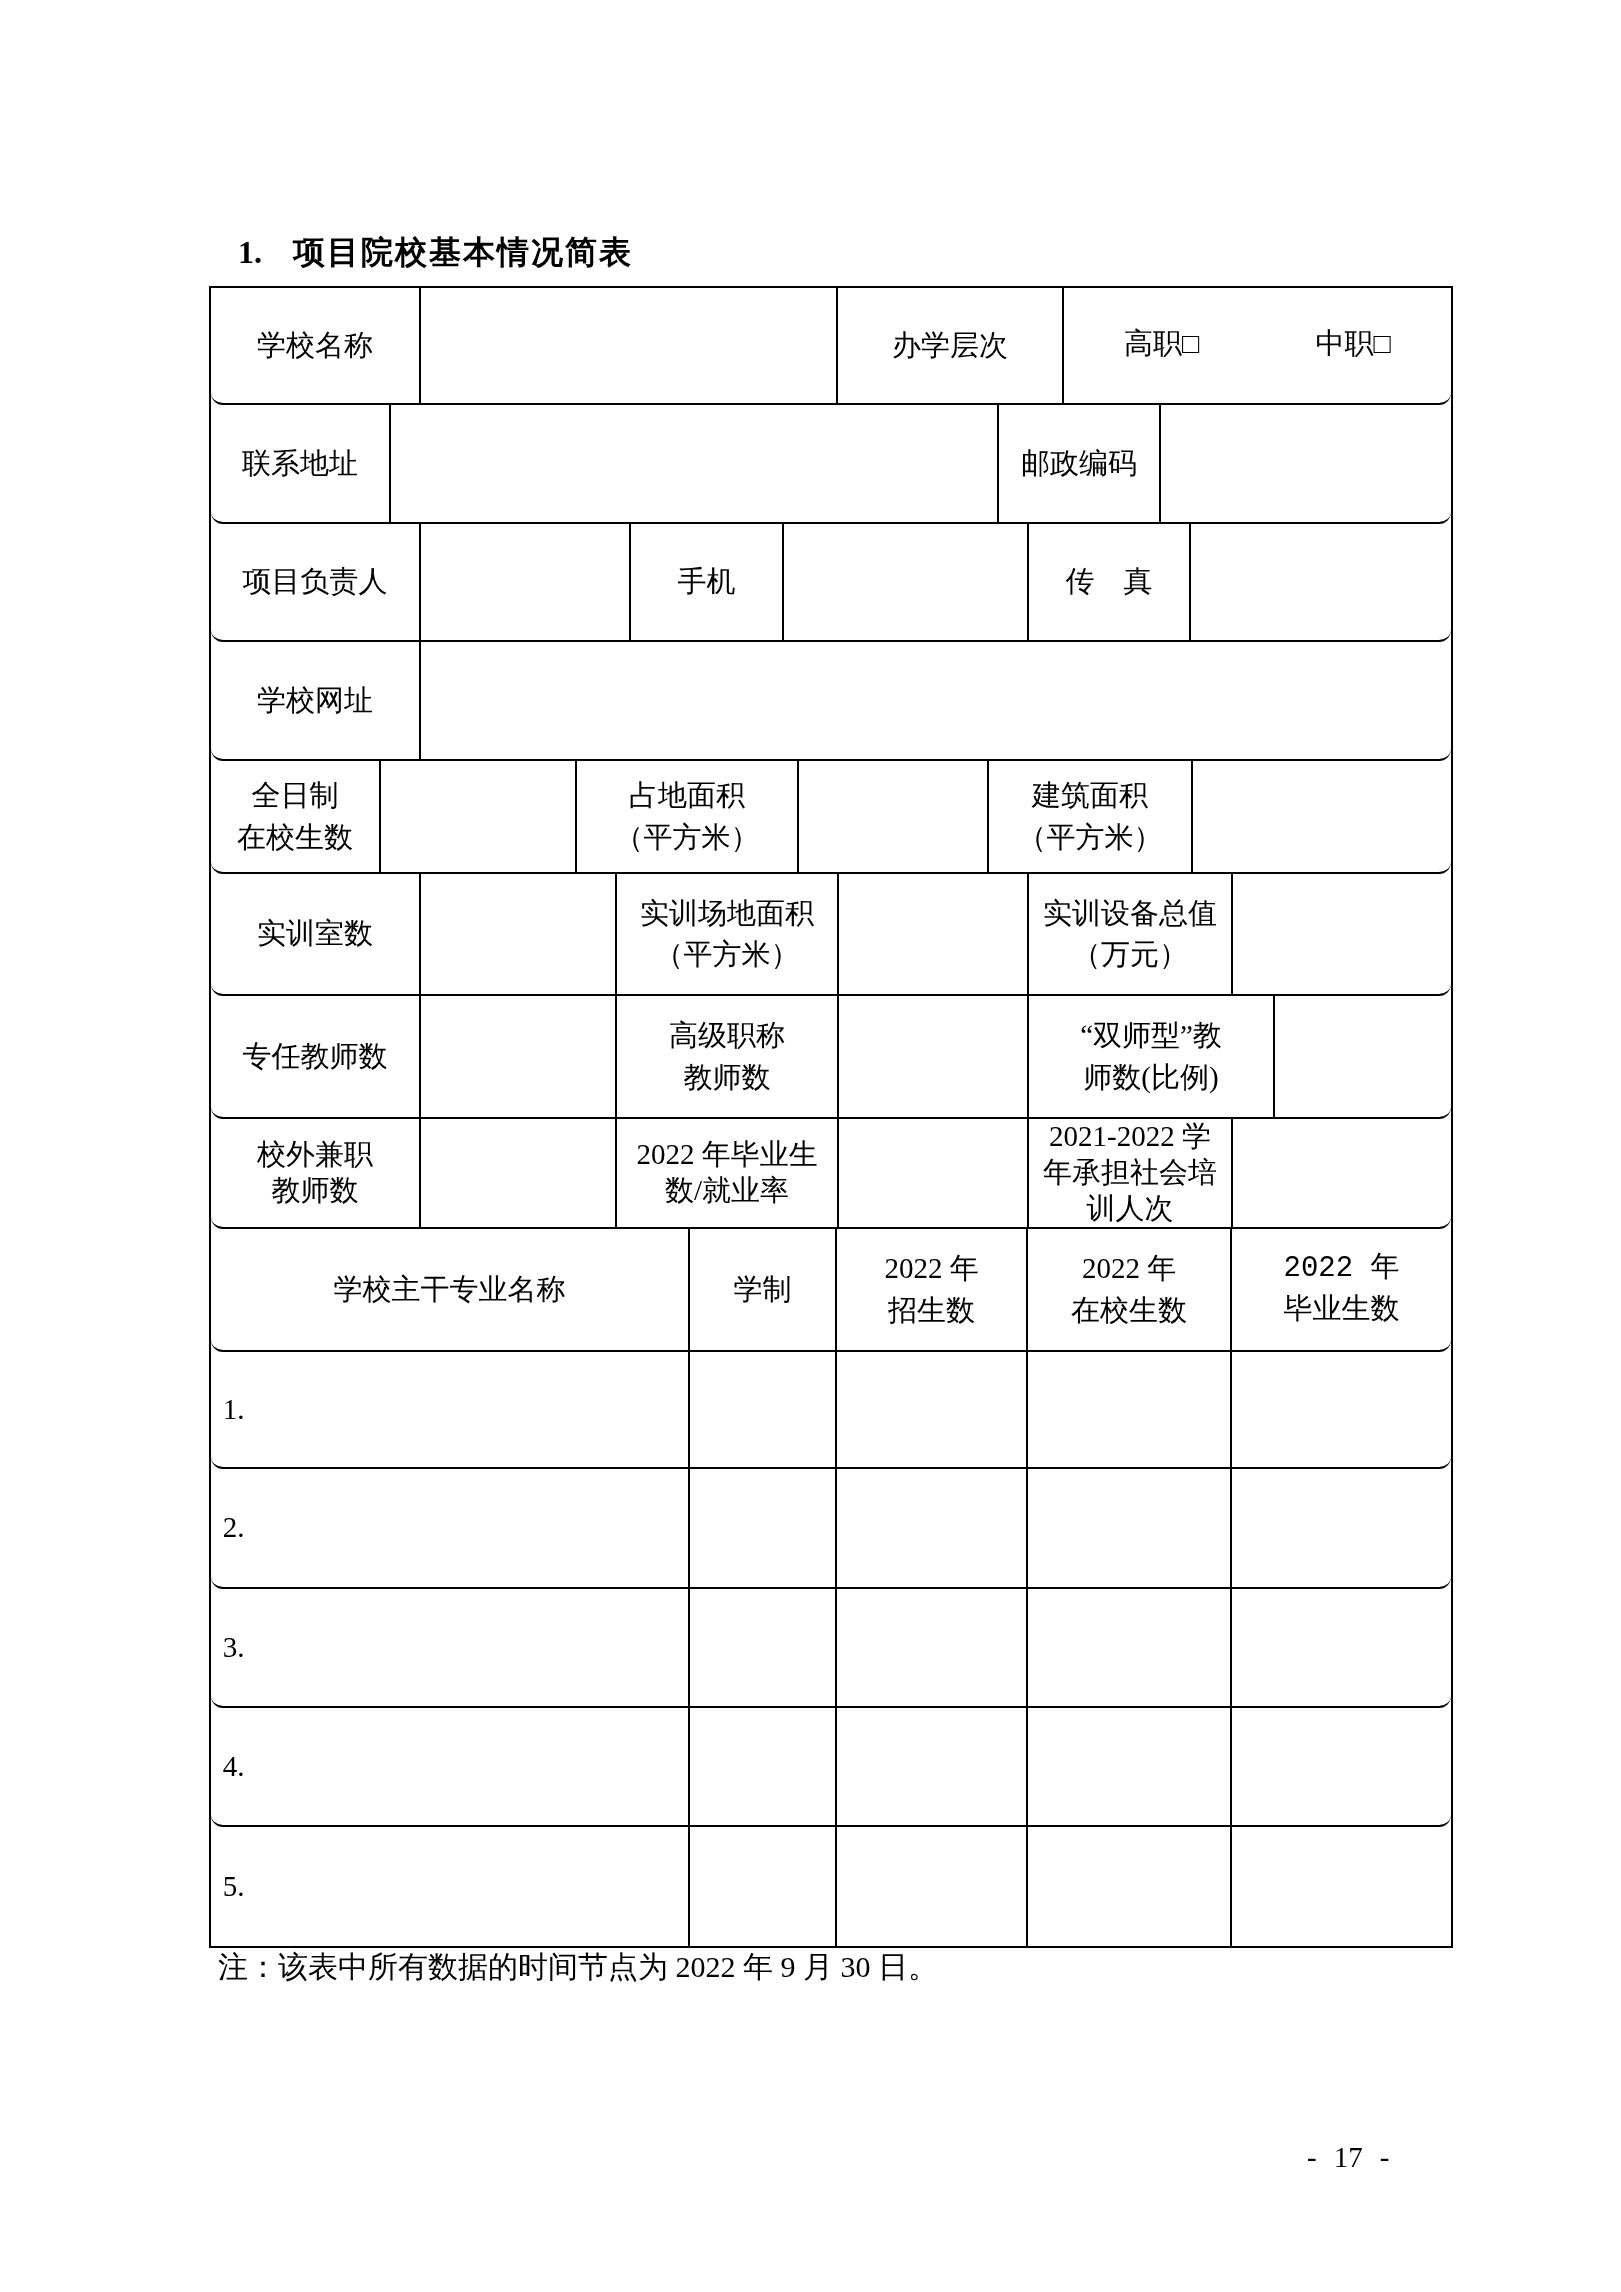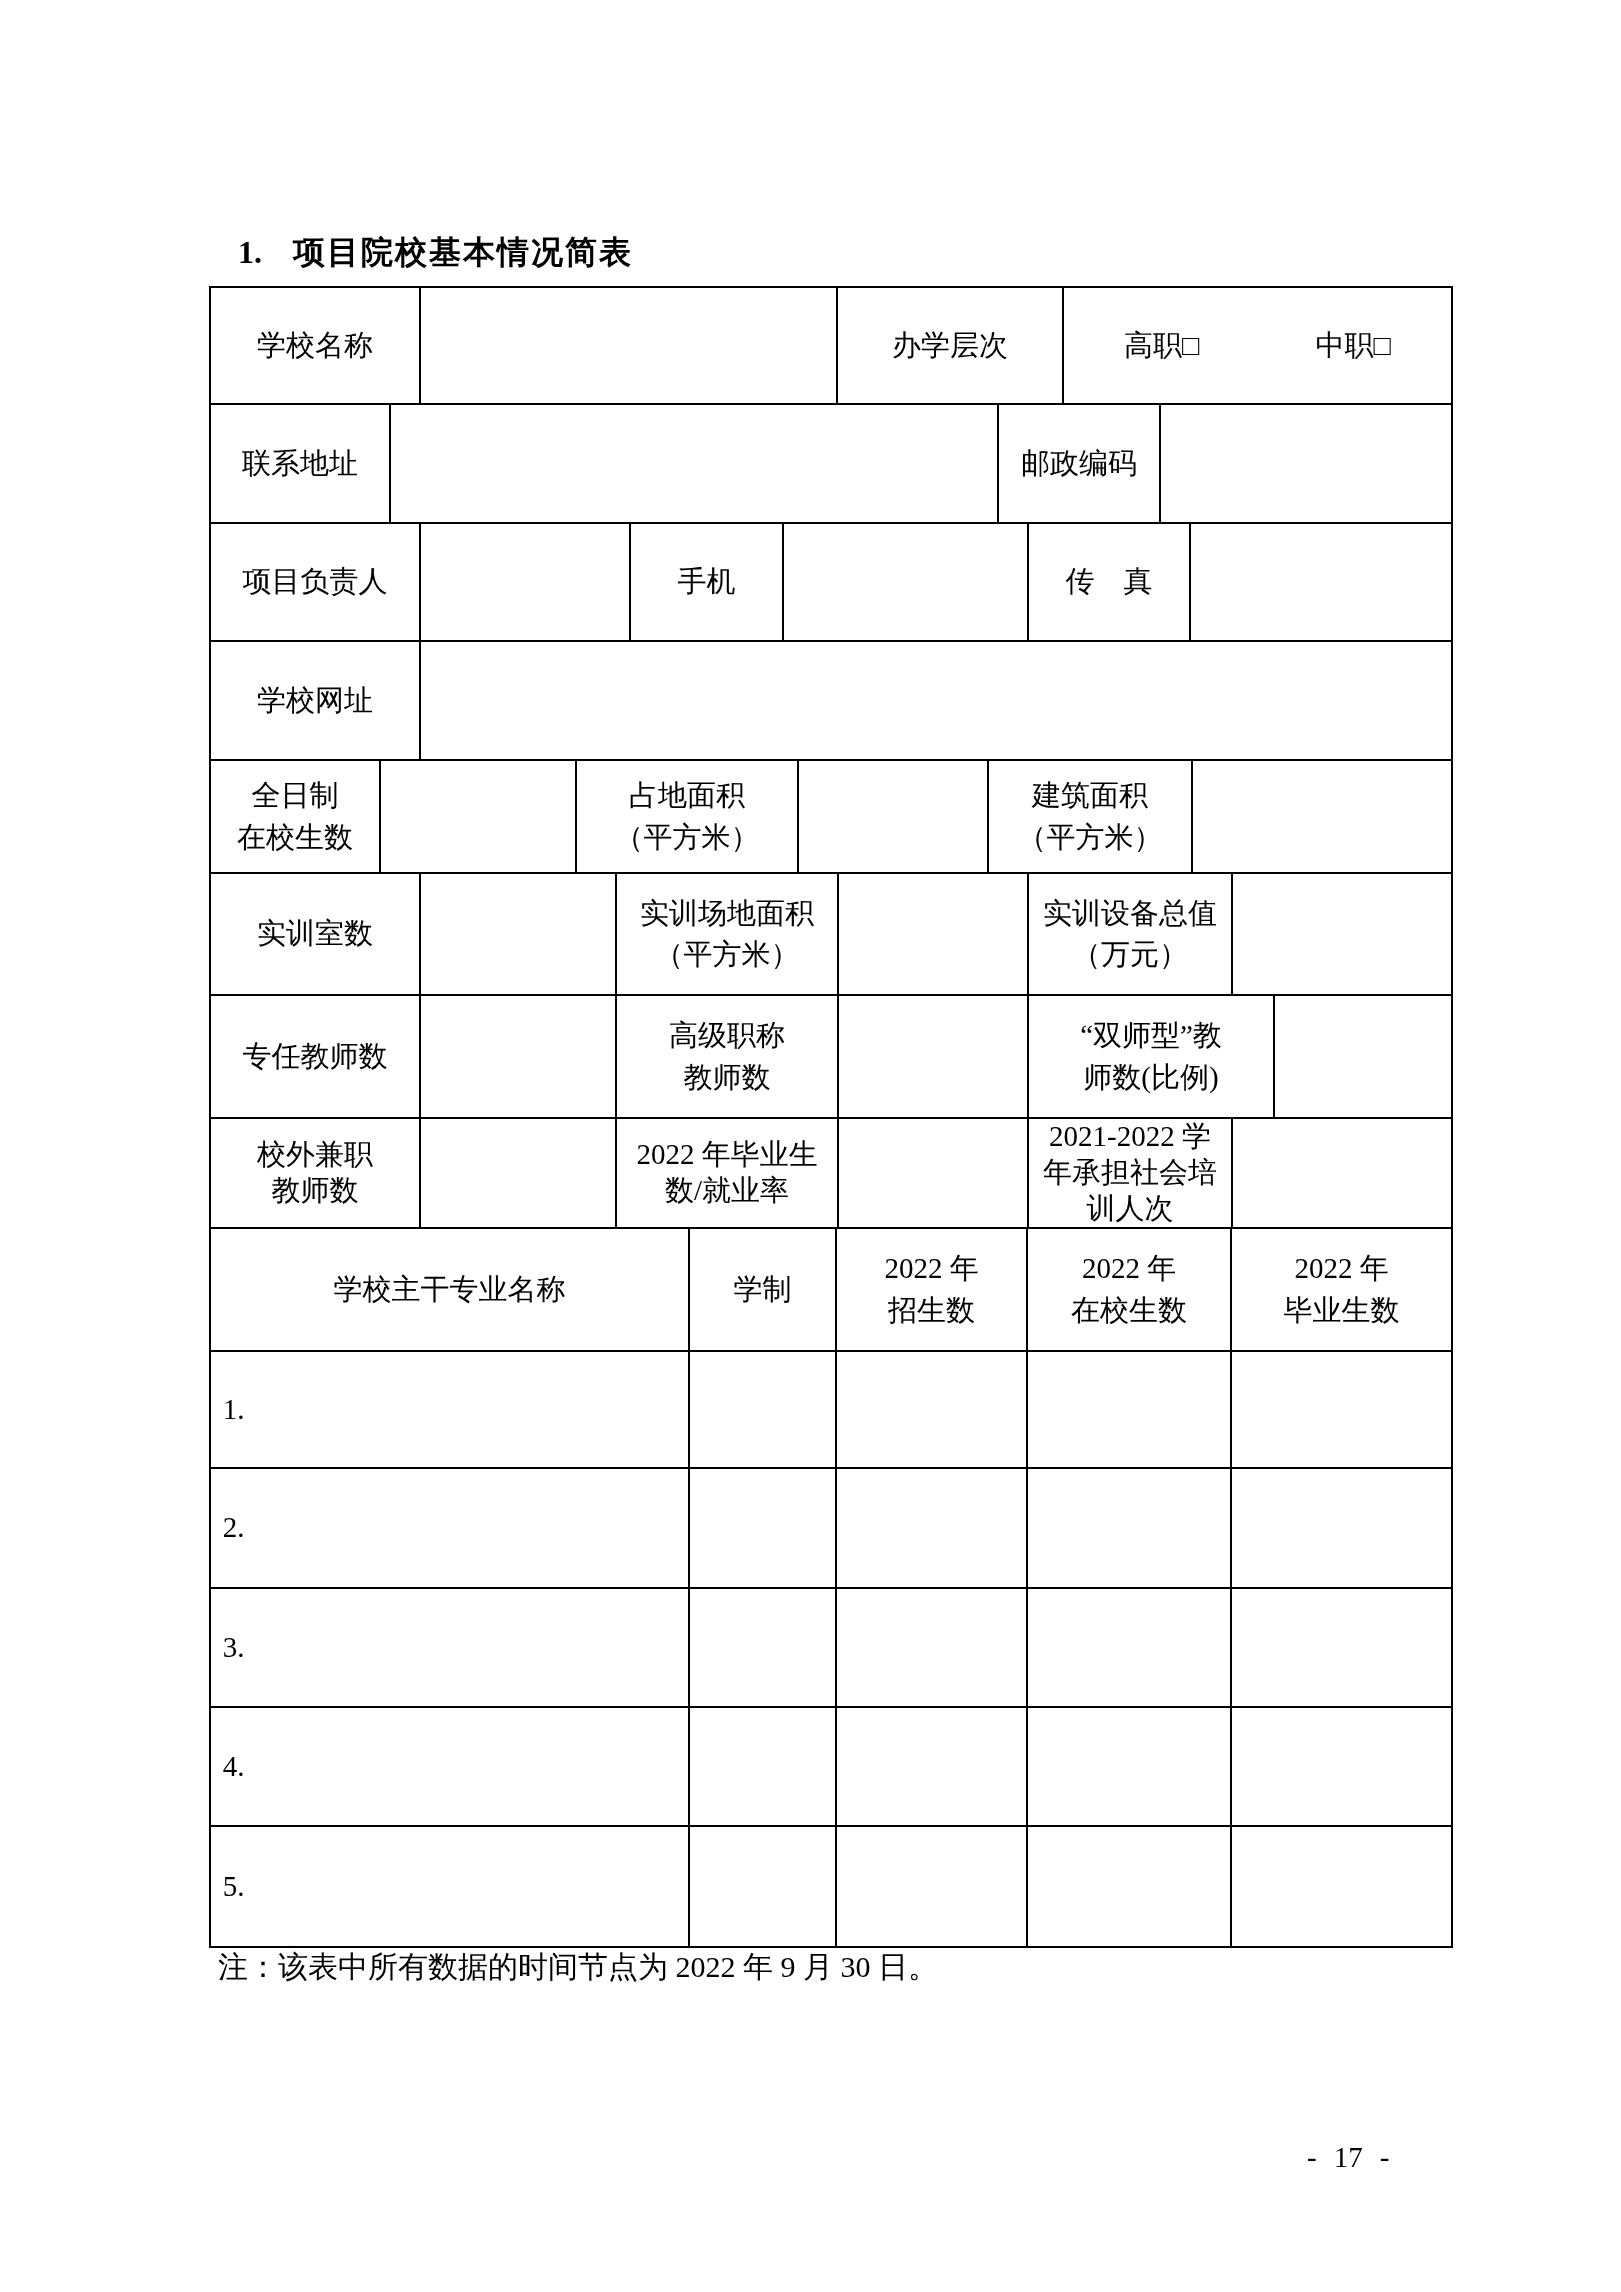--- a/index.html
+++ b/index.html
@@ -10,29 +10,29 @@
   .page-title{
     position:absolute;left:238px;top:231px;
     font-size:32px;font-weight:bold;letter-spacing:2px;white-space:nowrap;
   }
   .page-title .tnum{margin-right:31px;letter-spacing:0;}
   .doc-table{
     position:absolute;left:209px;top:286px;width:1244px;
     border:2.9px solid #000;border-left-width:2px;border-right-width:2px;
     box-sizing:border-box;background:#fff;
   }
-  .trow{display:flex;border-bottom:2.9px solid #000;box-sizing:border-box;}
+  .trow{display:flex;border-bottom:2.9px solid #000;box-sizing:border-box;border-radius:12px;}
   .trow:last-child{border-bottom:none;}
   .c{
     border-right:2px solid #000;box-sizing:border-box;
     display:flex;align-items:center;justify-content:center;
     text-align:center;font-size:29px;line-height:1.42;white-space:pre-line;
     overflow:hidden;
   }
-  .c:last-child{border-right:none;flex:1;}
+  .c:last-child{border-right:none;flex:1;font-family:Liberation Mono, monospace;}
   .lh-tight{line-height:1.24;}
   .num-cell{justify-content:flex-start;text-align:left;padding-left:11.8px;font-size:29px;}
   .opts{gap:116px;}
   .note{
     position:absolute;left:218px;top:1947px;font-size:30px;white-space:nowrap;
   }
   .page-number{
     position:absolute;left:1307px;top:2141px;font-size:29px;word-spacing:9.8px;white-space:nowrap;
   }
 </style>

